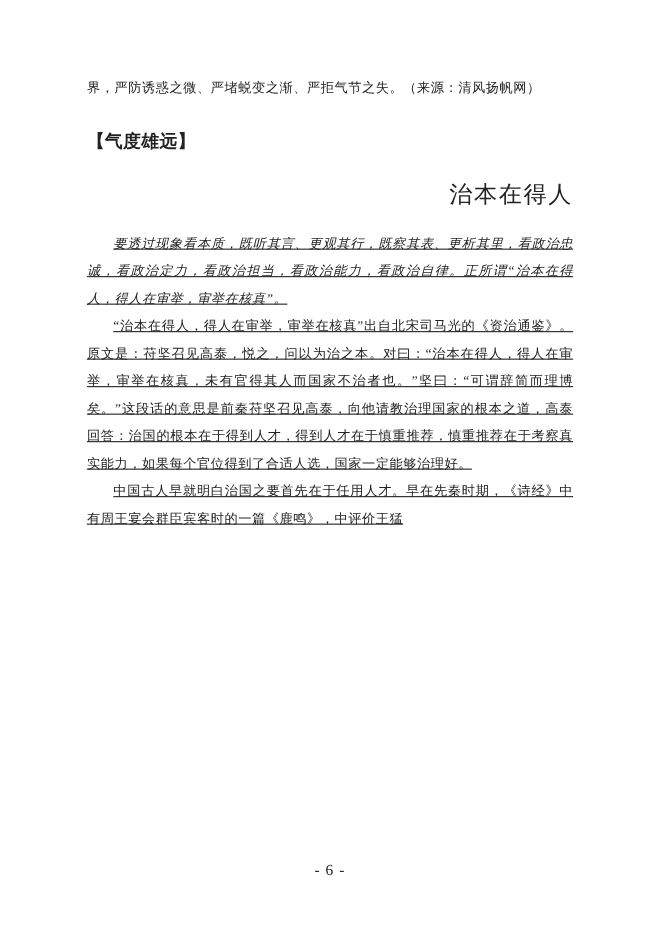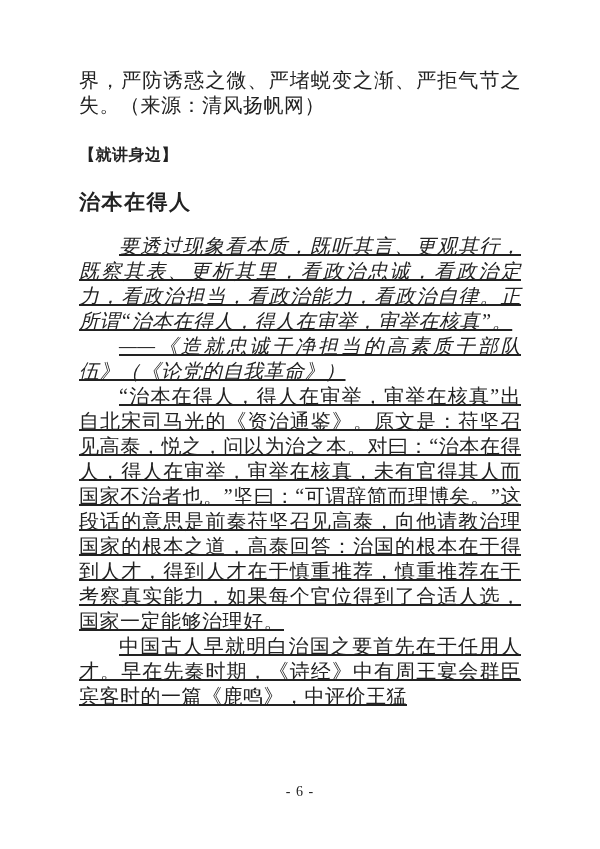--- a/index.html
+++ b/index.html
@@ -14,43 +14,43 @@
     color: #222222;
   }
   .content {
     position: absolute;
     top: 68px;
     left: 79px;
     width: 442px;
   }
   .para {
     margin: 0;
-    font-size: 20px;
+    font-size: 12px;
     line-height: 25px;
     letter-spacing: 0.5px;
     text-align: justify;
     text-justify: inter-character;
   }
   .para.no-indent { text-indent: 0; }
   .article-body .para { text-indent: 2em; text-decoration: underline; }
   .kaiti { font-style: italic; }
   .section-header {
     margin: 24px 0 0 0;
     font-size: 16px;
     font-weight: bold;
     line-height: 25px;
     letter-spacing: 0.5px;
   }
   .article-title {
     margin: 20px 0 0 0;
     font-size: 21px;
-    font-weight: bold;
+    font-weight: normal;
     line-height: 30px;
     letter-spacing: 1.5px;
-    text-align: left;
+    text-align: right;
   }
   .article-body { margin-top: 17px; }
   .footer {
     position: absolute;
     top: 783px;
     left: 0;
     width: 600px;
     text-align: center;
     font-size: 14px;
     line-height: 18px;
@@ -59,26 +59,25 @@
   }
 </style>
 </head>
 <body>
 
 <div class="page">
   <div class="content">
 
     <p class="para no-indent">界，严防诱惑之微、严堵蜕变之渐、严拒气节之失。（来源：清风扬帆网）</p>
 
-    <h2 class="section-header">【就讲身边】</h2>
+    <h2 class="section-header">【气度雄远】</h2>
 
     <h1 class="article-title">治本在得人</h1>
 
     <div class="article-body">
       <p class="para kaiti">要透过现象看本质，既听其言、更观其行，既察其表、更析其里，看政治忠诚，看政治定力，看政治担当，看政治能力，看政治自律。正所谓“治本在得人，得人在审举，审举在核真”。</p>
-      <p class="para kaiti">——《造就忠诚干净担当的高素质干部队伍》（《论党的自我革命》）</p>
       <p class="para">“治本在得人，得人在审举，审举在核真”出自北宋司马光的《资治通鉴》。原文是：苻坚召见高泰，悦之，问以为治之本。对曰：“治本在得人，得人在审举，审举在核真，未有官得其人而国家不治者也。”坚曰：“可谓辞简而理博矣。”这段话的意思是前秦苻坚召见高泰，向他请教治理国家的根本之道，高泰回答：治国的根本在于得到人才，得到人才在于慎重推荐，慎重推荐在于考察真实能力，如果每个官位得到了合适人选，国家一定能够治理好。</p>
       <p class="para">中国古人早就明白治国之要首先在于任用人才。早在先秦时期，《诗经》中有周王宴会群臣宾客时的一篇《鹿鸣》，中评价王猛</p>
     </div>
   </div>
 
   <div class="footer">- 6 -</div>
 </div>
 
 </body></html>

